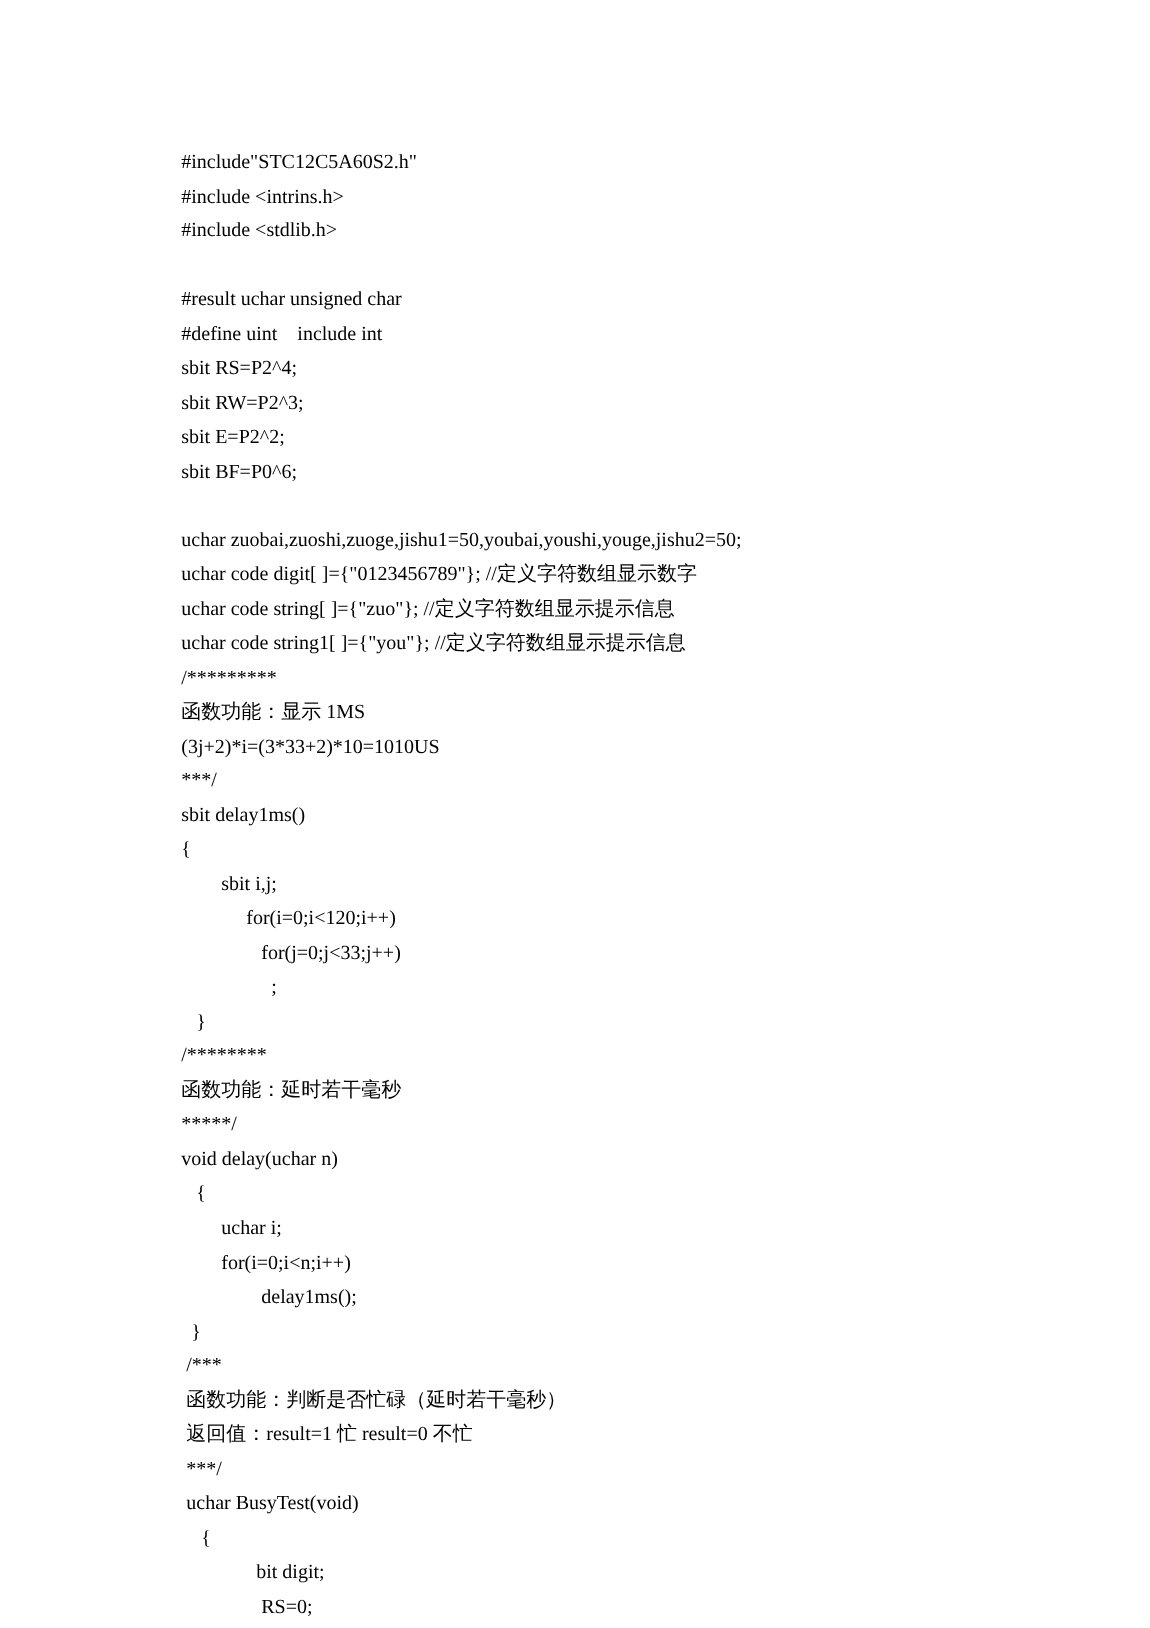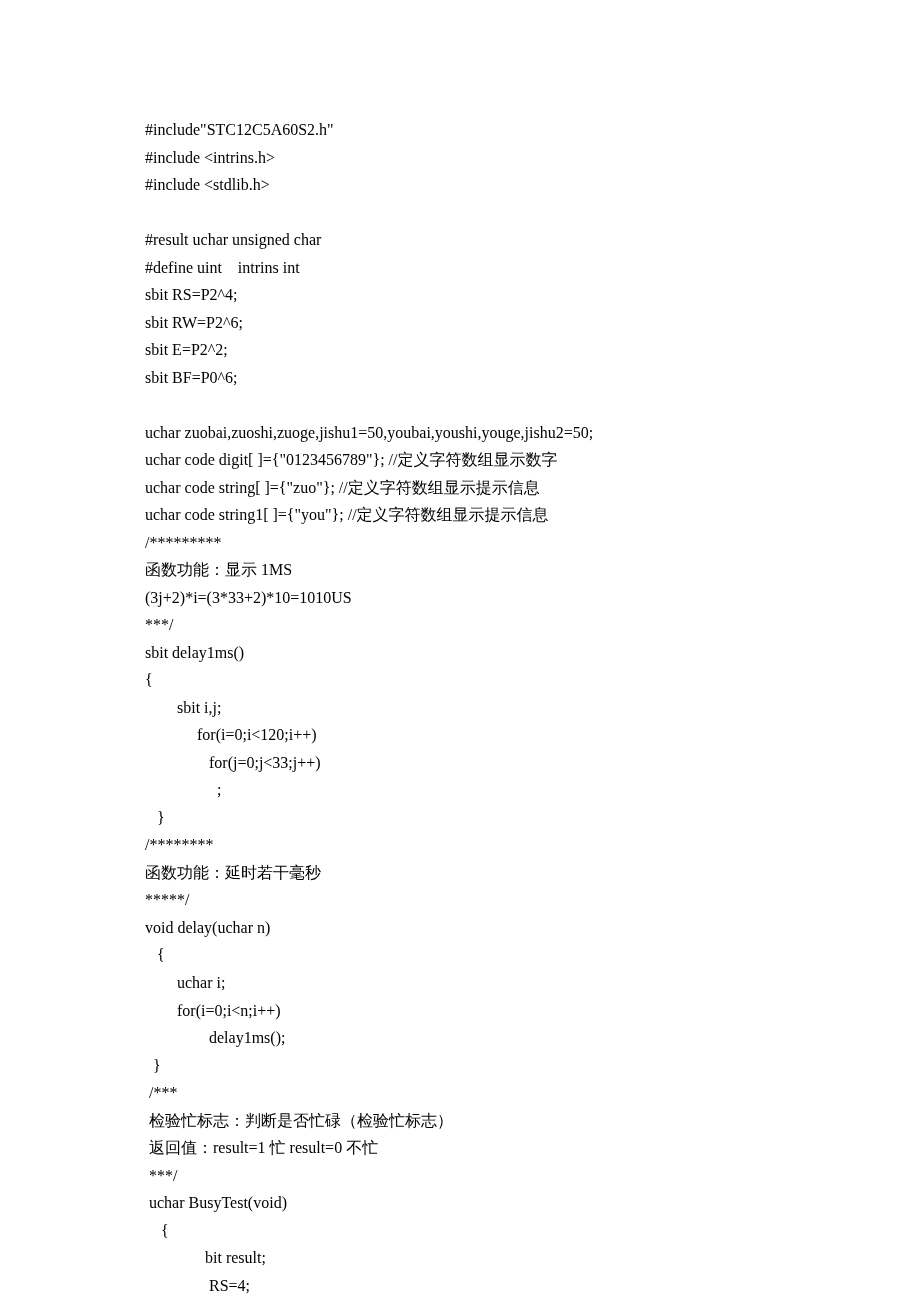--- a/index.html
+++ b/index.html
@@ -20,23 +20,23 @@
   }
 </style>
 </head>
 <body>
 
 <div class="page"><span>#include"STC12C5A60S2.h"</span>
 <span>#include &lt;intrins.h&gt;</span>
 <span>#include &lt;stdlib.h&gt;</span>
 <span></span>
 <span>#result uchar unsigned char</span>
-<span>#define uint    intrins int</span>
+<span>#define uint    include int</span>
 <span>sbit RS=P2^4;</span>
-<span>sbit RW=P2^6;</span>
+<span>sbit RW=P2^3;</span>
 <span>sbit E=P2^2;</span>
 <span>sbit BF=P0^6;</span>
 <span></span>
 <span>uchar zuobai,zuoshi,zuoge,jishu1=50,youbai,youshi,youge,jishu2=50;</span>
 <span>uchar code digit[ ]={"0123456789"}; //定义字符数组显示数字</span>
 <span>uchar code string[ ]={"zuo"}; //定义字符数组显示提示信息</span>
 <span>uchar code string1[ ]={"you"}; //定义字符数组显示提示信息</span>
 <span>/*********</span>
 <span>函数功能：显示 1MS</span>
 <span>(3j+2)*i=(3*33+2)*10=1010US</span>
@@ -51,20 +51,20 @@
 <span>/********</span>
 <span>函数功能：延时若干毫秒</span>
 <span>*****/</span>
 <span>void delay(uchar n)</span>
 <span>   {</span>
 <span>        uchar i;</span>
 <span>        for(i=0;i&lt;n;i++)</span>
 <span>                delay1ms();</span>
 <span>  }</span>
 <span> /***</span>
-<span> 检验忙标志：判断是否忙碌（检验忙标志）</span>
+<span> 函数功能：判断是否忙碌（延时若干毫秒）</span>
 <span> 返回值：result=1 忙 result=0 不忙</span>
 <span> ***/</span>
 <span> uchar BusyTest(void)</span>
 <span>    {</span>
-<span>               bit result;</span>
-<span>                RS=4;</span>
+<span>               bit digit;</span>
+<span>                RS=0;</span>
 </div>
 
 </body></html>

